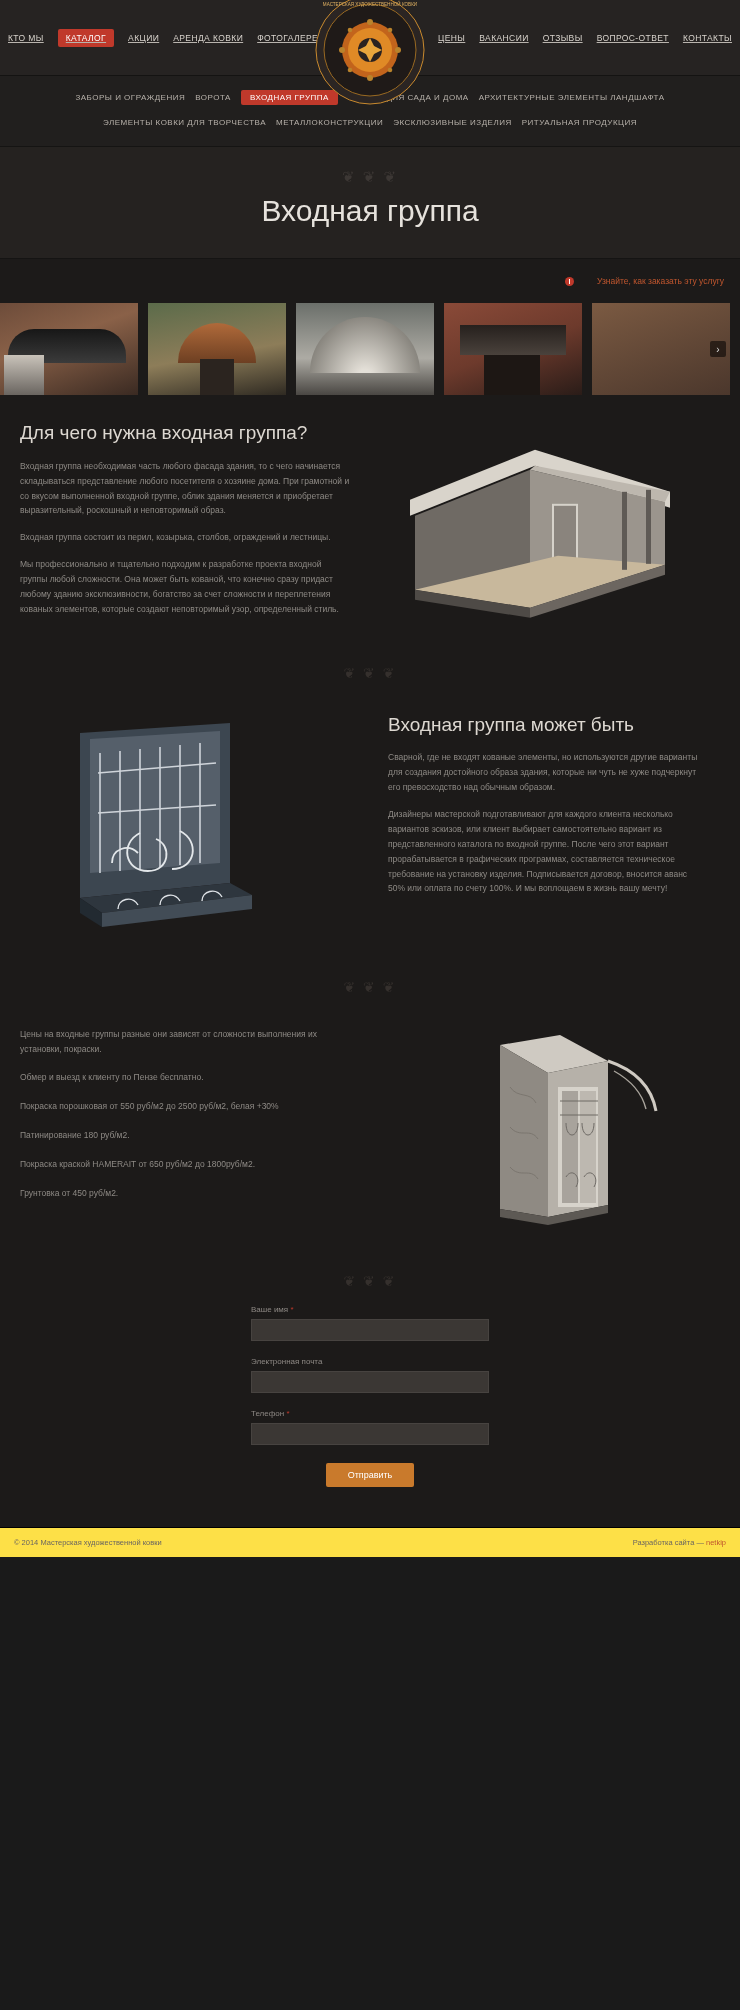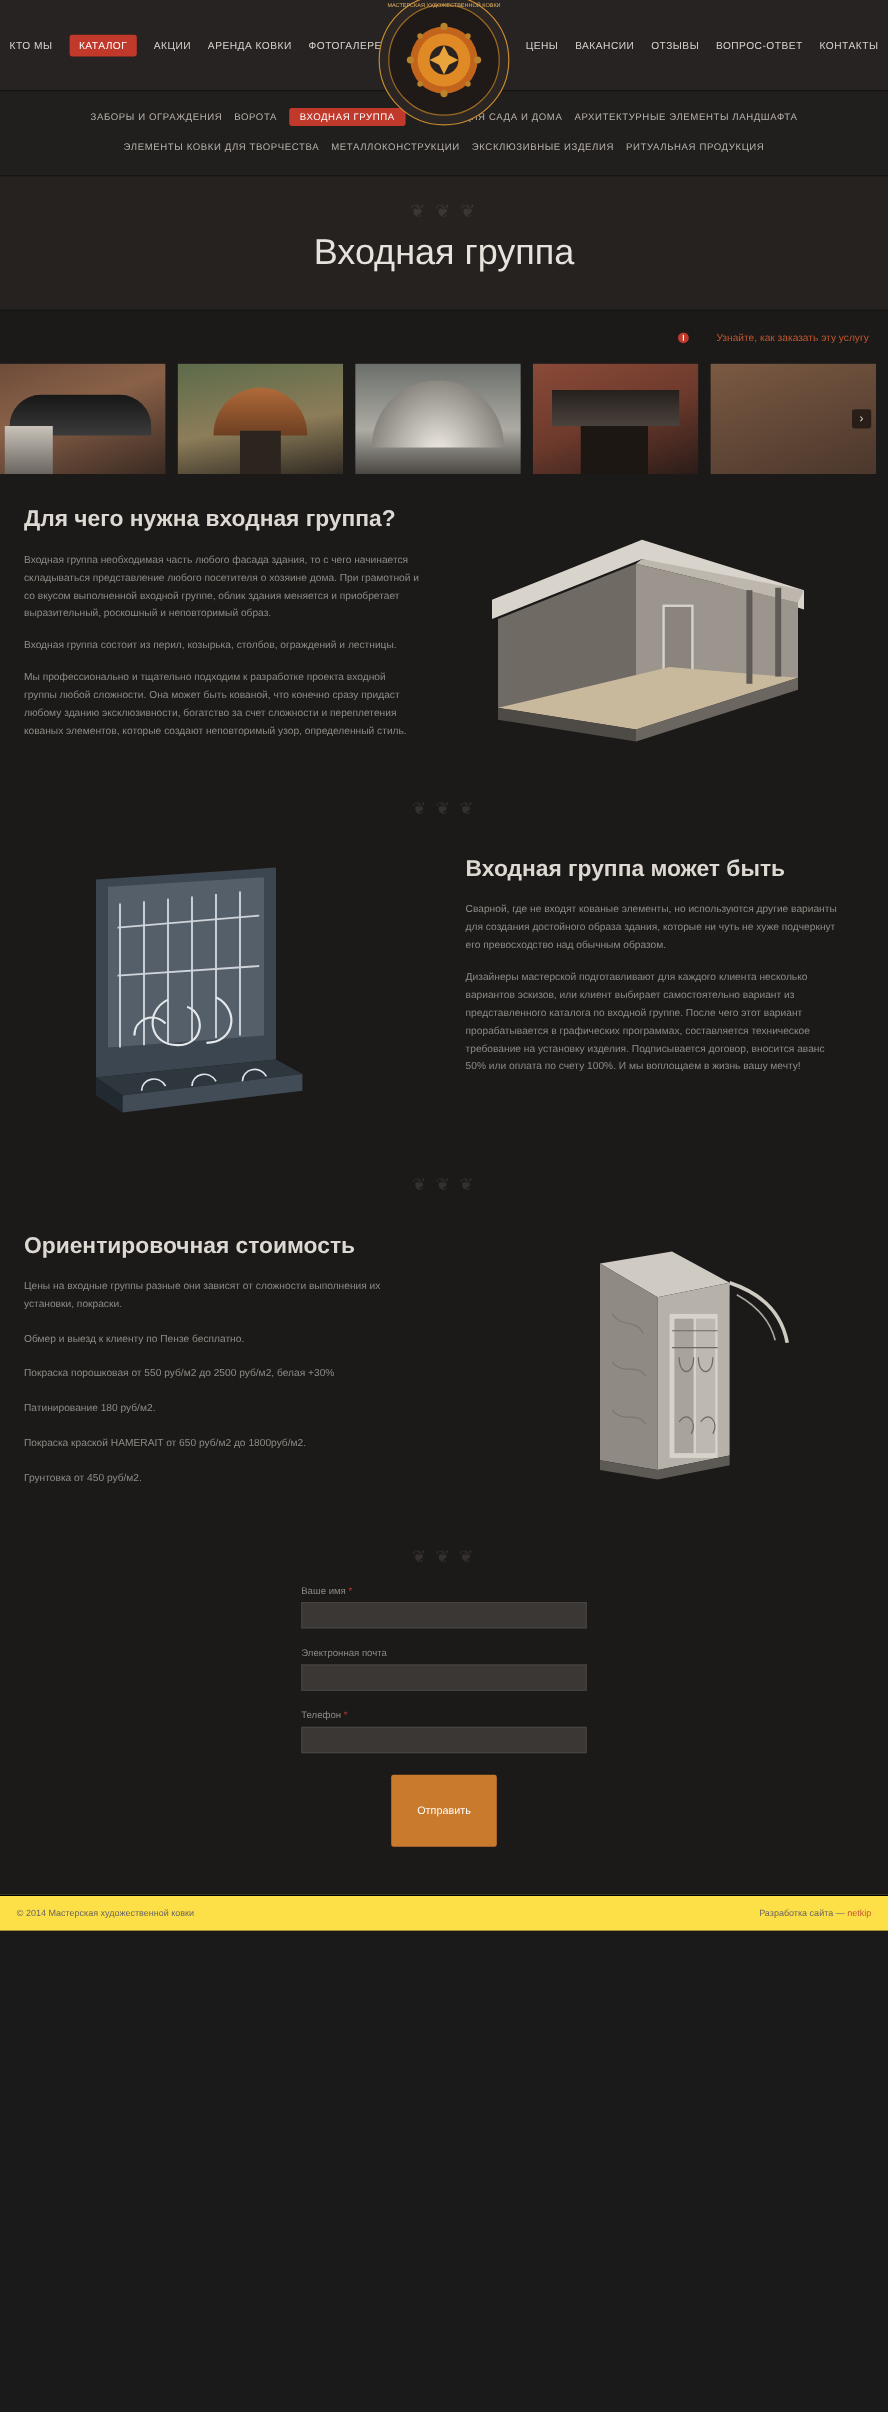--- a/index.html
+++ b/index.html
@@ -26,20 +26,21 @@
     height: 76px;
     position: relative;
   }
   .mainnav {
     display: flex;
     align-items: center;
     justify-content: center;
     gap: 14px;
     height: 76px;
     padding: 0 8px;
+    text-decoration: underline;
   }
   .mainnav a {
     color: #d8d3cc;
     font-size: 8.5px;
     letter-spacing: .4px;
     text-decoration: none;
     text-transform: uppercase;
     white-space: nowrap;
   }
   .mainnav a.active {
@@ -216,21 +217,21 @@
   .sec-inner {
     width: 700px;
     margin: 0 auto;
     display: flex;
     gap: 20px;
   }
   .col-text { width: 330px; }
   .col-img  { width: 330px; position: relative; }
   h2 {
     font-size: 19px;
-    font-weight: bold;
+    font-weight: normal;
     color: #ddd8d1;
     margin: 0 0 14px;
     line-height: 1.25;
   }
   .section p {
     font-size: 8.5px;
     line-height: 1.75;
     margin: 0 0 12px;
     color: #8e8a85;
   }
@@ -283,21 +284,21 @@
     margin: 0 0 16px;
     outline: none;
     font-family: "Liberation Sans", sans-serif;
   }
   .submit-wrap { text-align: center; padding-top: 2px; }
   .btn-submit {
     background: #c97a2c;
     border: none;
     color: #fff;
     font-size: 9px;
-    padding: 25px 22px;
+    padding: 7px 22px;
     border-radius: 2px;
     cursor: pointer;
     font-family: "Liberation Sans", sans-serif;
   }
 
   
   .footer {
     background: #fde047;
     border-top: 1px solid #000;
     height: 30px;
@@ -460,21 +461,20 @@
         <p>Дизайнеры мастерской подготавливают для каждого клиента несколько вариантов эскизов, или клиент выбирает самостоятельно вариант из представленного каталога по входной группе. После чего этот вариант прорабатывается в графических программах, составляется техническое требование на установку изделия. Подписывается договор, вносится аванс 50% или оплата по счету 100%. И мы воплощаем в жизнь вашу мечту!</p>
       </div>
     </div>
   </div>
 
   <div class="orn-div">❦ ❦ ❦</div>
 
   <div class="section">
     <div class="sec-inner">
       <div class="col-text pricelist">
-        <h2>Ориентировочная стоимость</h2>
         <p>Цены на входные группы разные они зависят от сложности выполнения их установки, покраски.</p>
         <p>Обмер и выезд к клиенту по Пензе бесплатно.</p>
         <p>Покраска порошковая от 550 руб/м2 до 2500 руб/м2, белая +30%</p>
         <p>Патинирование 180 руб/м2.</p>
         <p>Покраска краской HAMERAIT от 650 руб/м2 до 1800руб/м2.</p>
         <p>Грунтовка от 450 руб/м2.</p>
       </div>
       <div class="col-img">
         <svg class="illus" viewBox="0 0 330 210">
           <polygon points="130,18 190,8 238,34 178,46" fill="#cfcac2"></polygon>

